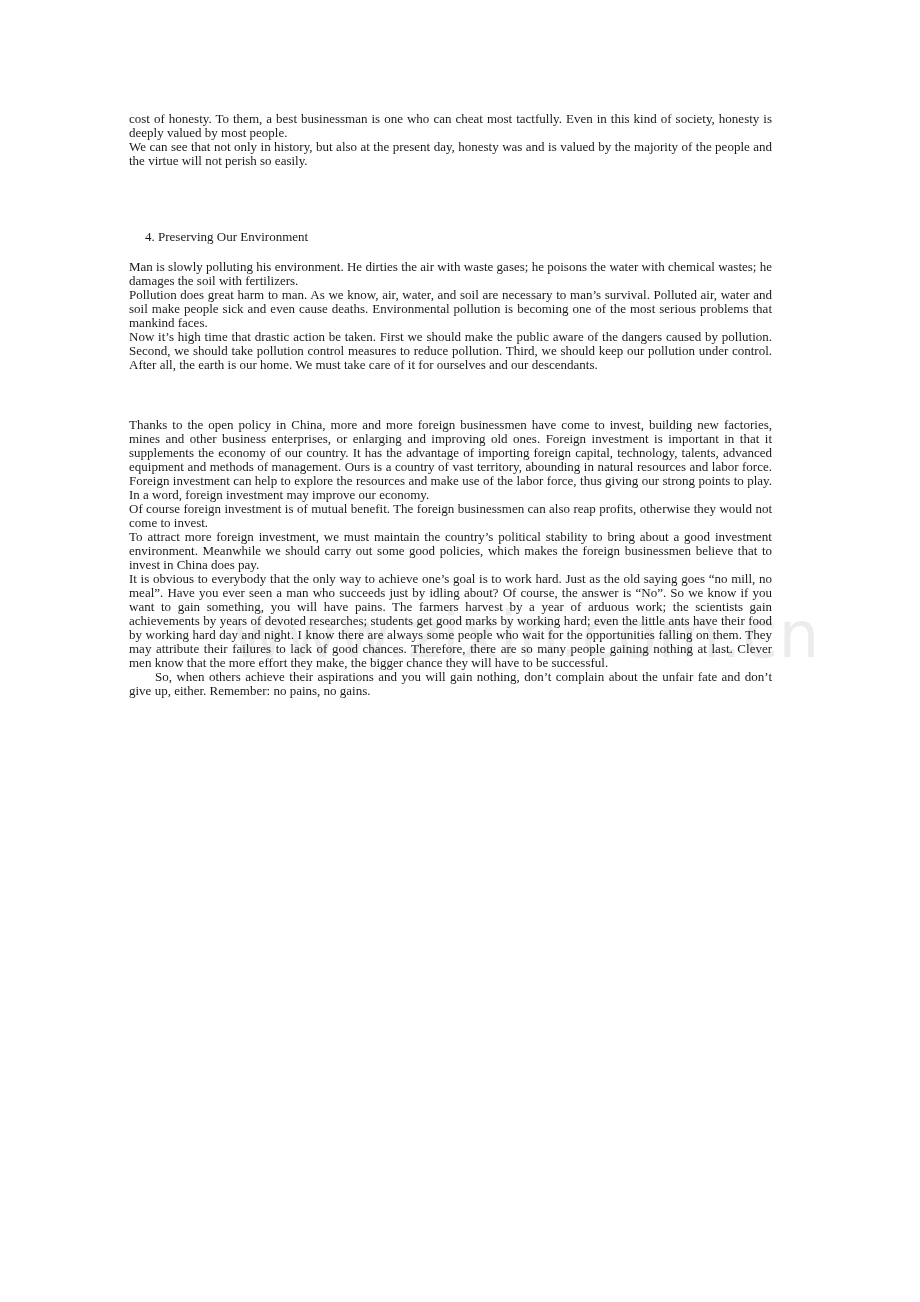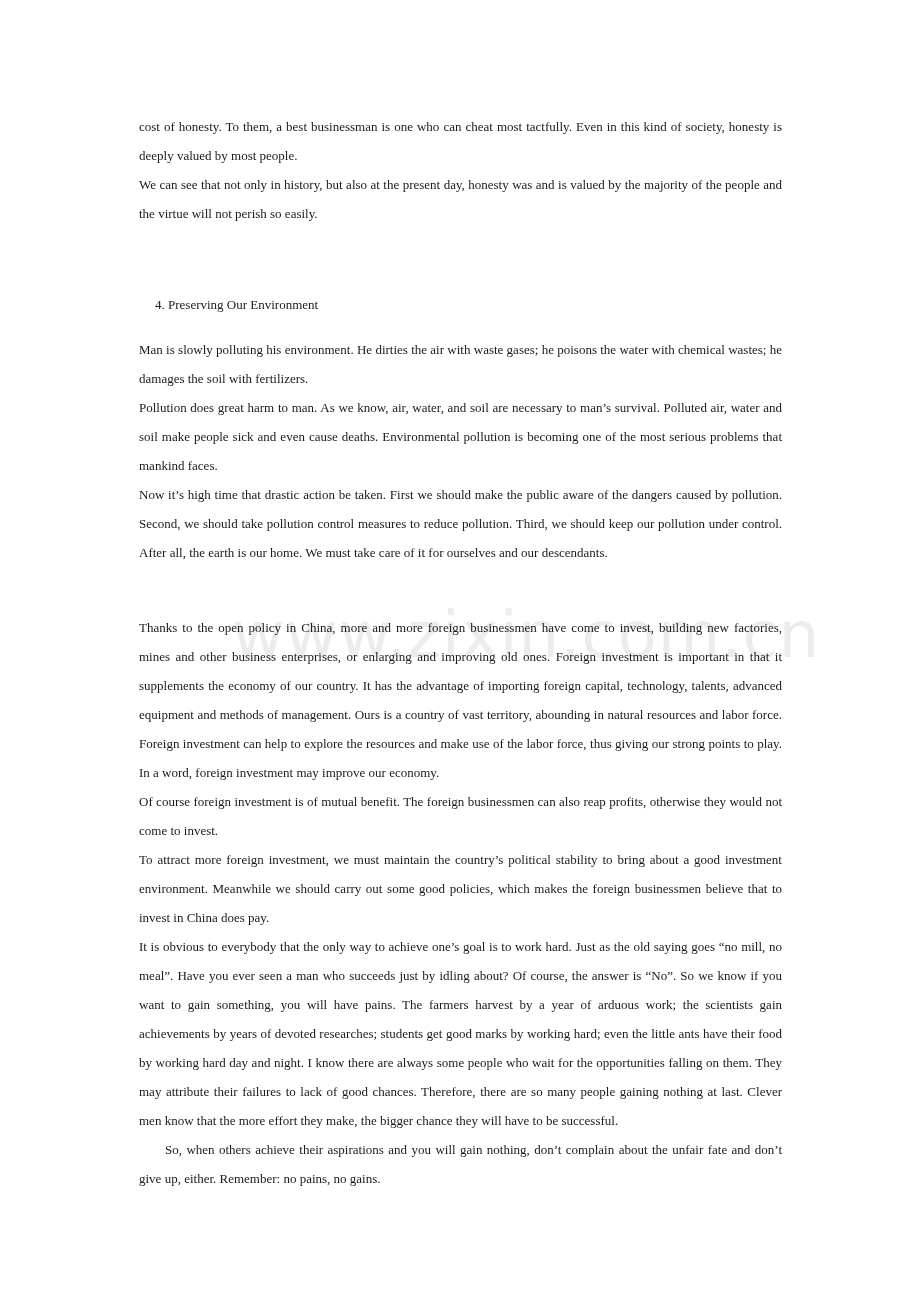--- a/index.html
+++ b/index.html
@@ -10,25 +10,25 @@
     body {
       width: 920px;
       height: 1302px;
       position: relative;
       overflow: hidden;
       font-family: "Liberation Serif", "DejaVu Serif", serif;
       color: #1a1a1a;
     }
     .page {
       position: absolute;
-      left: 139px;
+      left: 129px;
       top: 112px;
       width: 643px;
       font-size: 13px;
-      line-height: 29px;
+      line-height: 14px;
     }
     .para {
       margin: 0;
       text-align: justify;
       text-align-last: left;
     }
     .heading {
       margin: 16px;
     }
     .indent {

